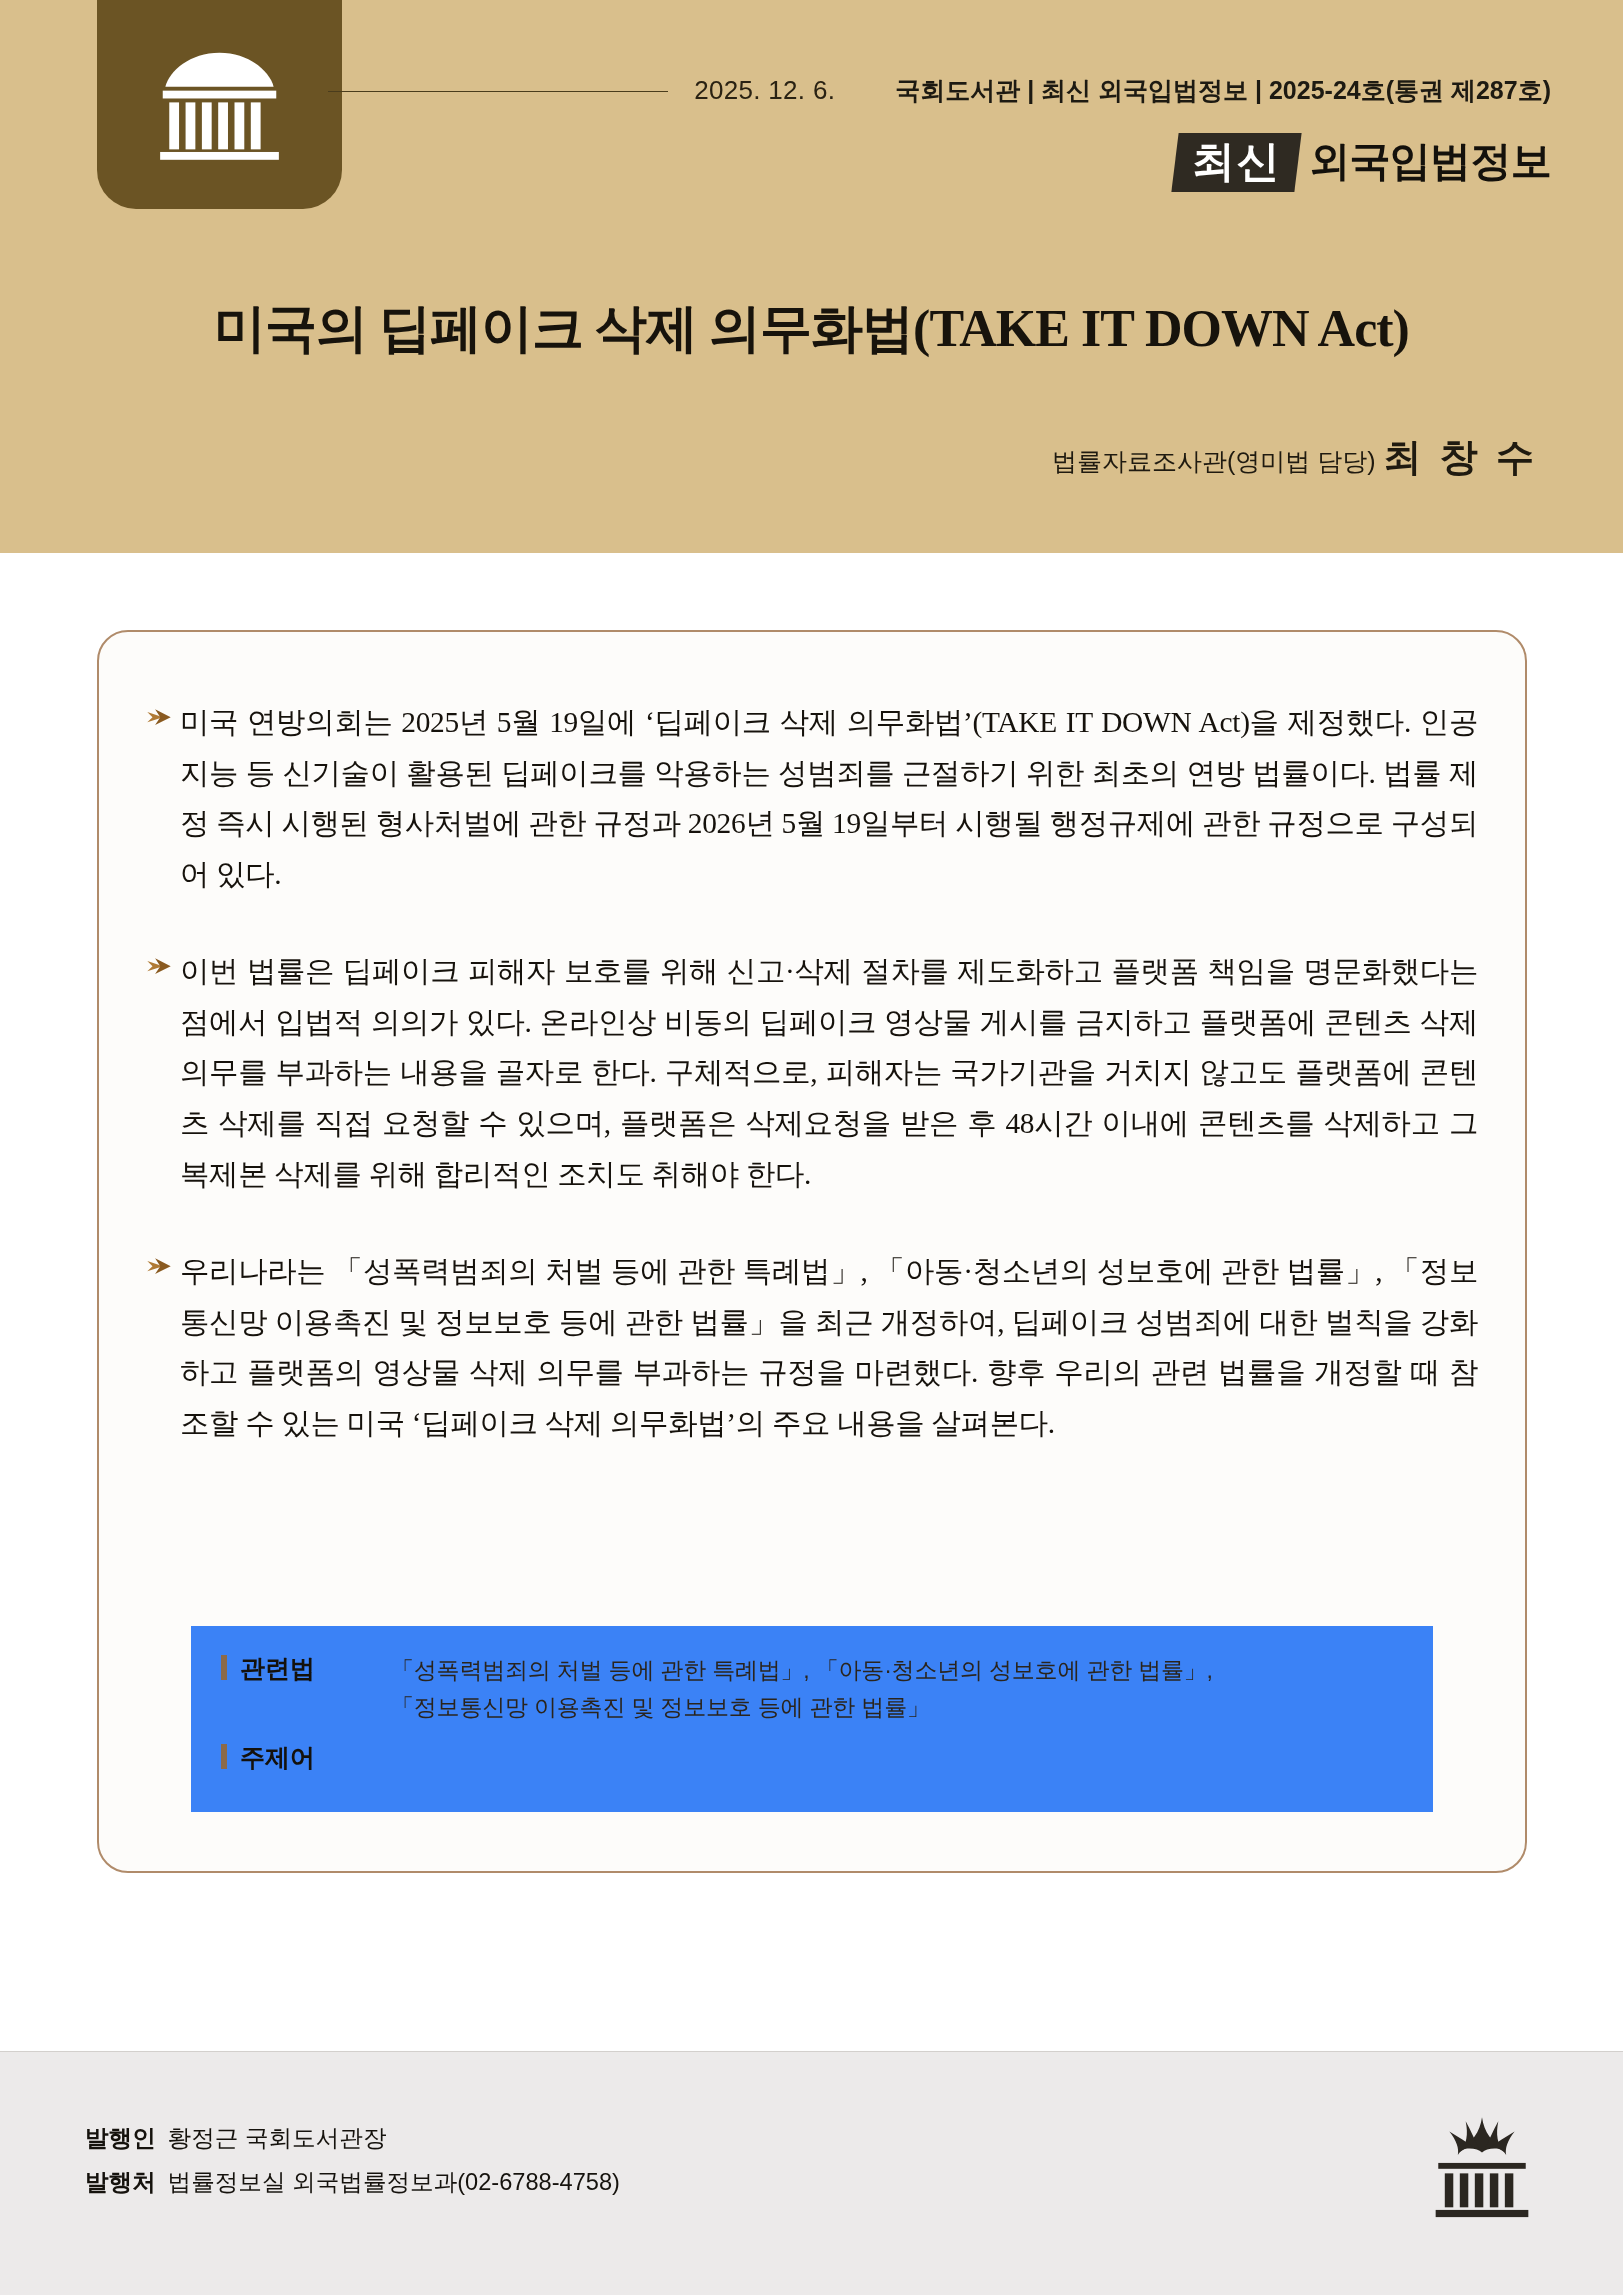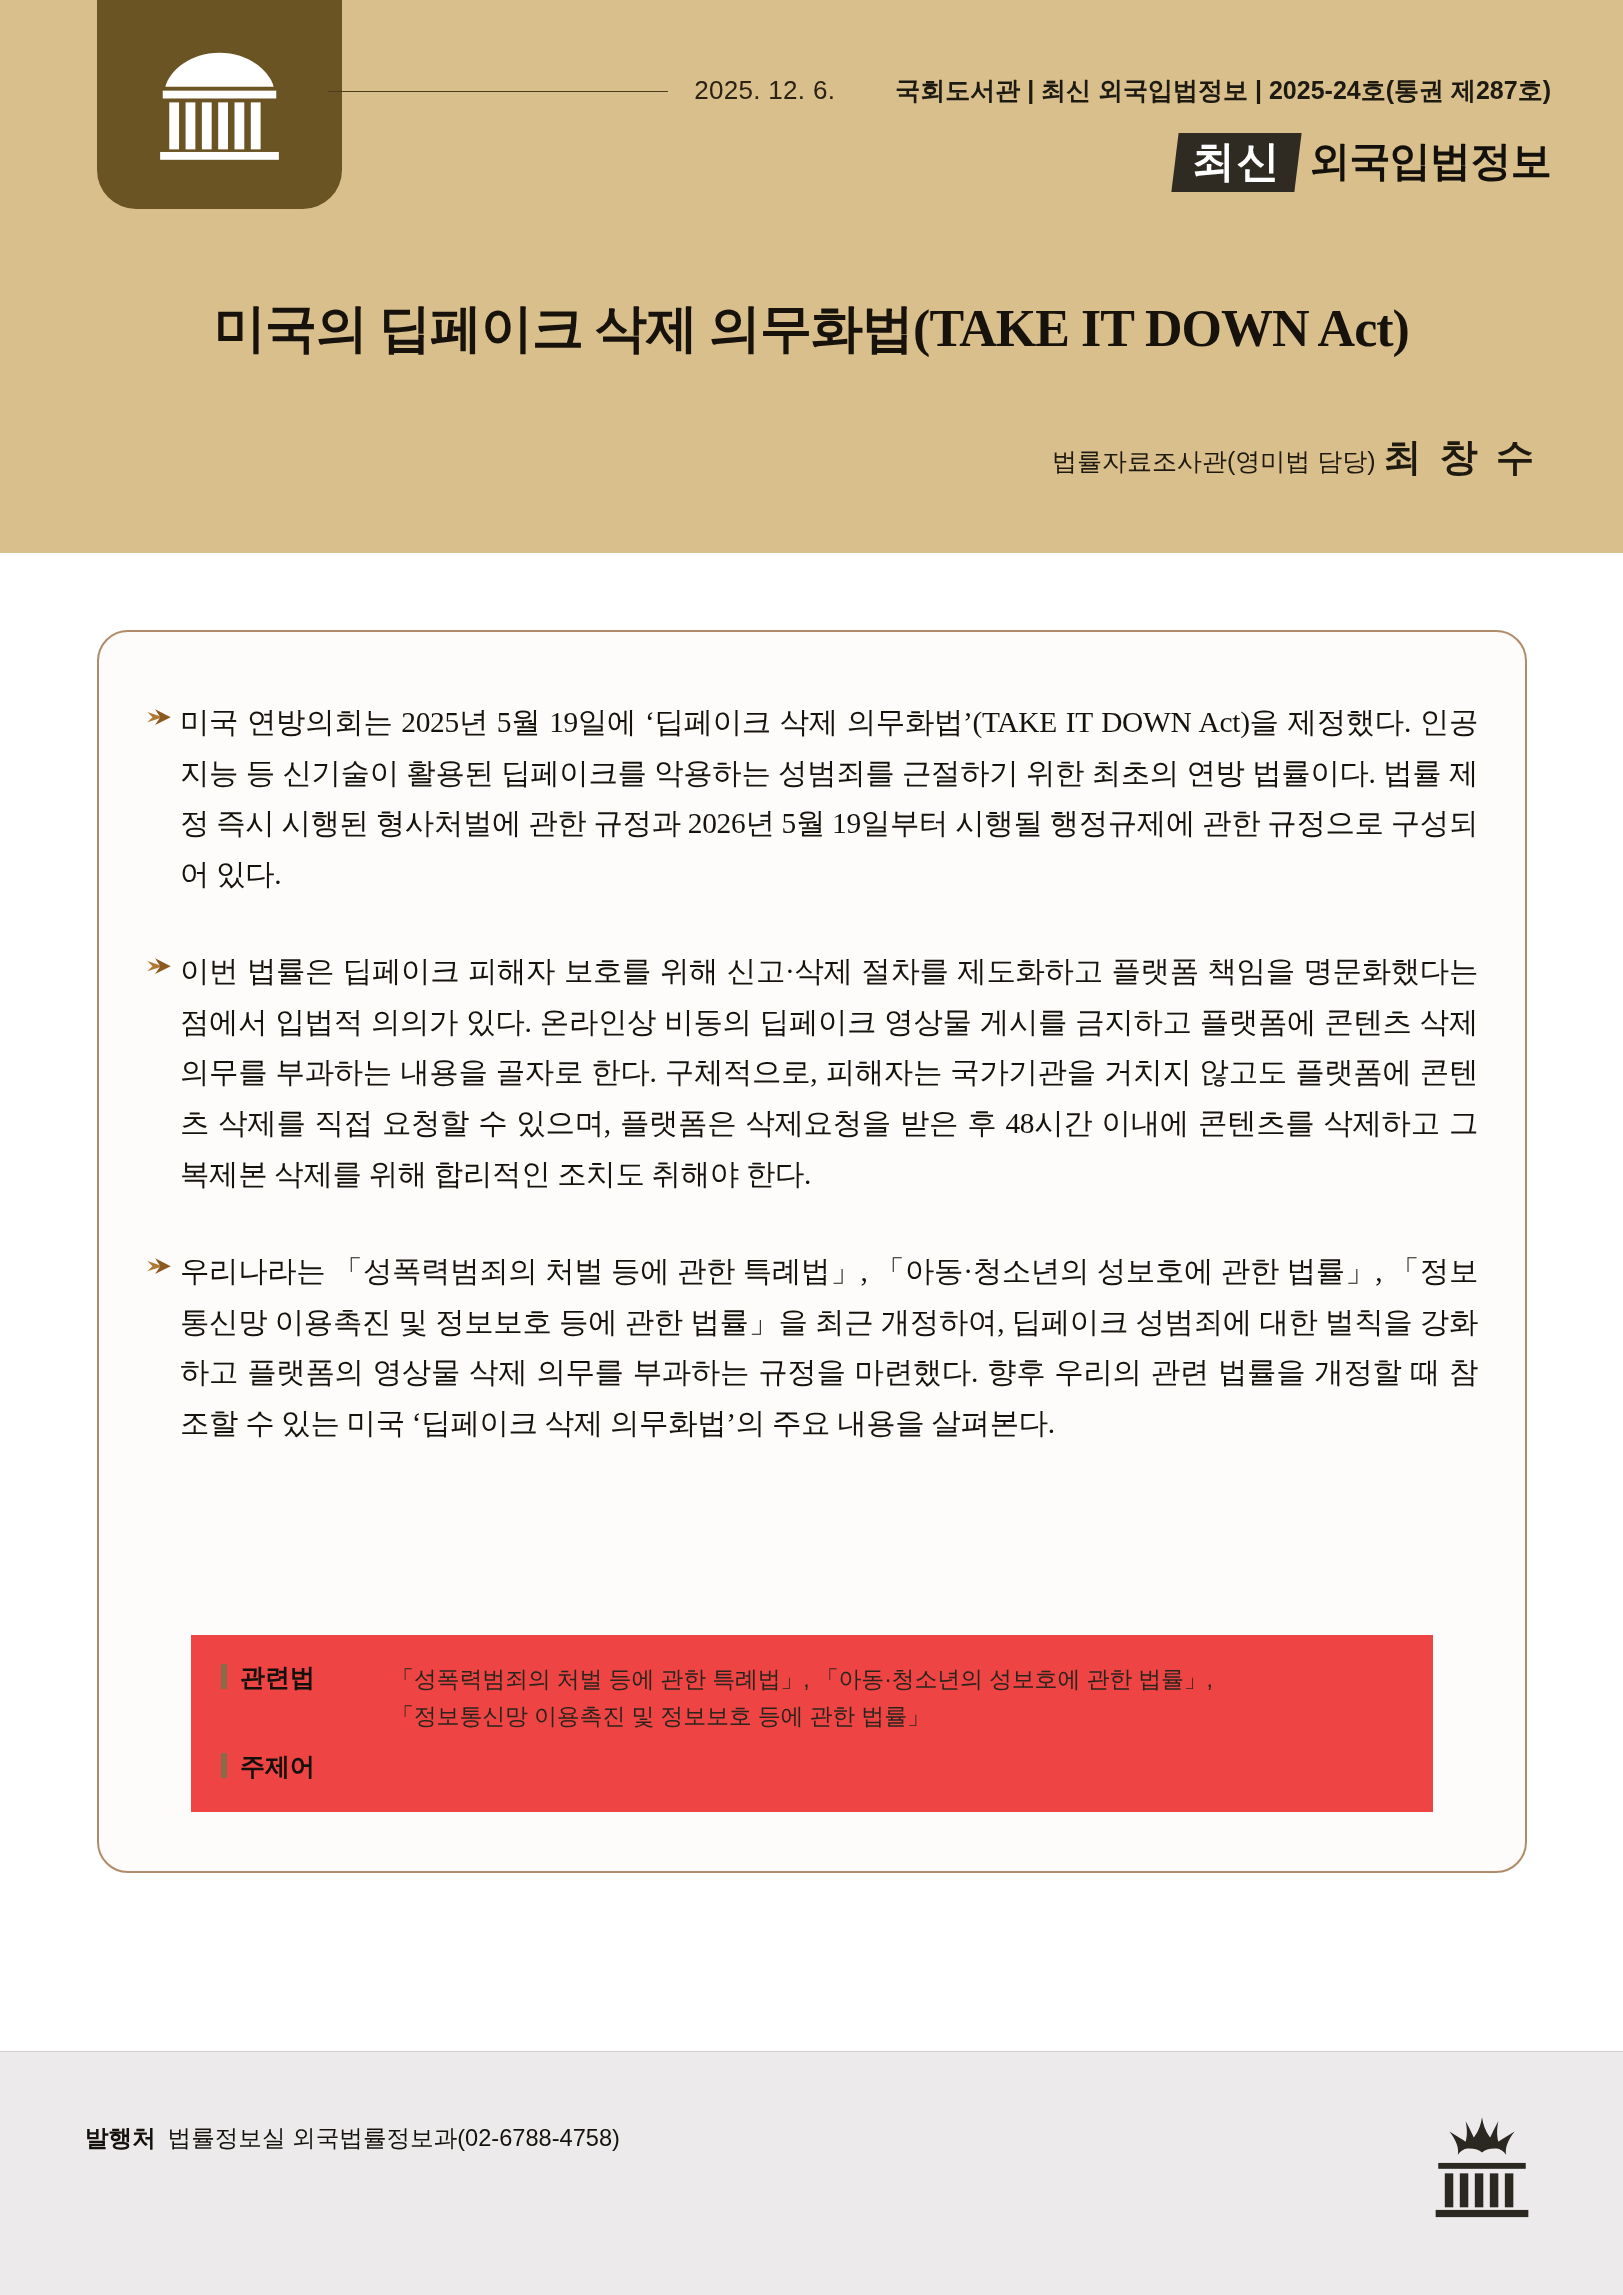--- a/index.html
+++ b/index.html
@@ -171,22 +171,22 @@
     color: #16120c;
     text-align: justify;
     letter-spacing: -0.3px;
   }
 
   .keywords-box {
     position: absolute;
     left: 92px;
     right: 92px;
     bottom: 59px;
-    background: #ef4444;
-    padding: 26px 30px 29px 30px;
+    background: #3b82f6;
+    padding: 26px 30px 38px 30px;
   }
   .kw-row {
     display: flex;
     align-items: flex-start;
     margin-bottom: 14.4px;
   }
   .kw-row:last-child { margin-bottom: 0; }
   .kw-label {
     flex: 0 0 170px;
     display: flex;
@@ -347,20 +347,23 @@
             <span>주제어</span>
           </div>
         </div>
       </div>
 
     </div>
   </div>
 
   <div class="footer">
     <div class="footer-left">
+      <div>
+        <b>발행인</b><span>황정근 국회도서관장</span>
+      </div>
       <div>
         <b>발행처</b><span>법률정보실 외국법률정보과(02-6788-4758)</span>
       </div>
     </div>
 
     <div class="footer-right">
       <svg class="lib-mark" viewBox="0 0 190 170">
         <g fill="#2b2721">
           <path d="M95 8 C92 30 80 48 58 58 C78 54 88 56 95 62 C102 56 112 54 132 58 C110 48 98 30 95 8 Z"></path>
           <path d="M70 14 C74 34 72 50 60 62 C72 52 84 52 92 58 C84 44 78 28 70 14 Z"></path>

